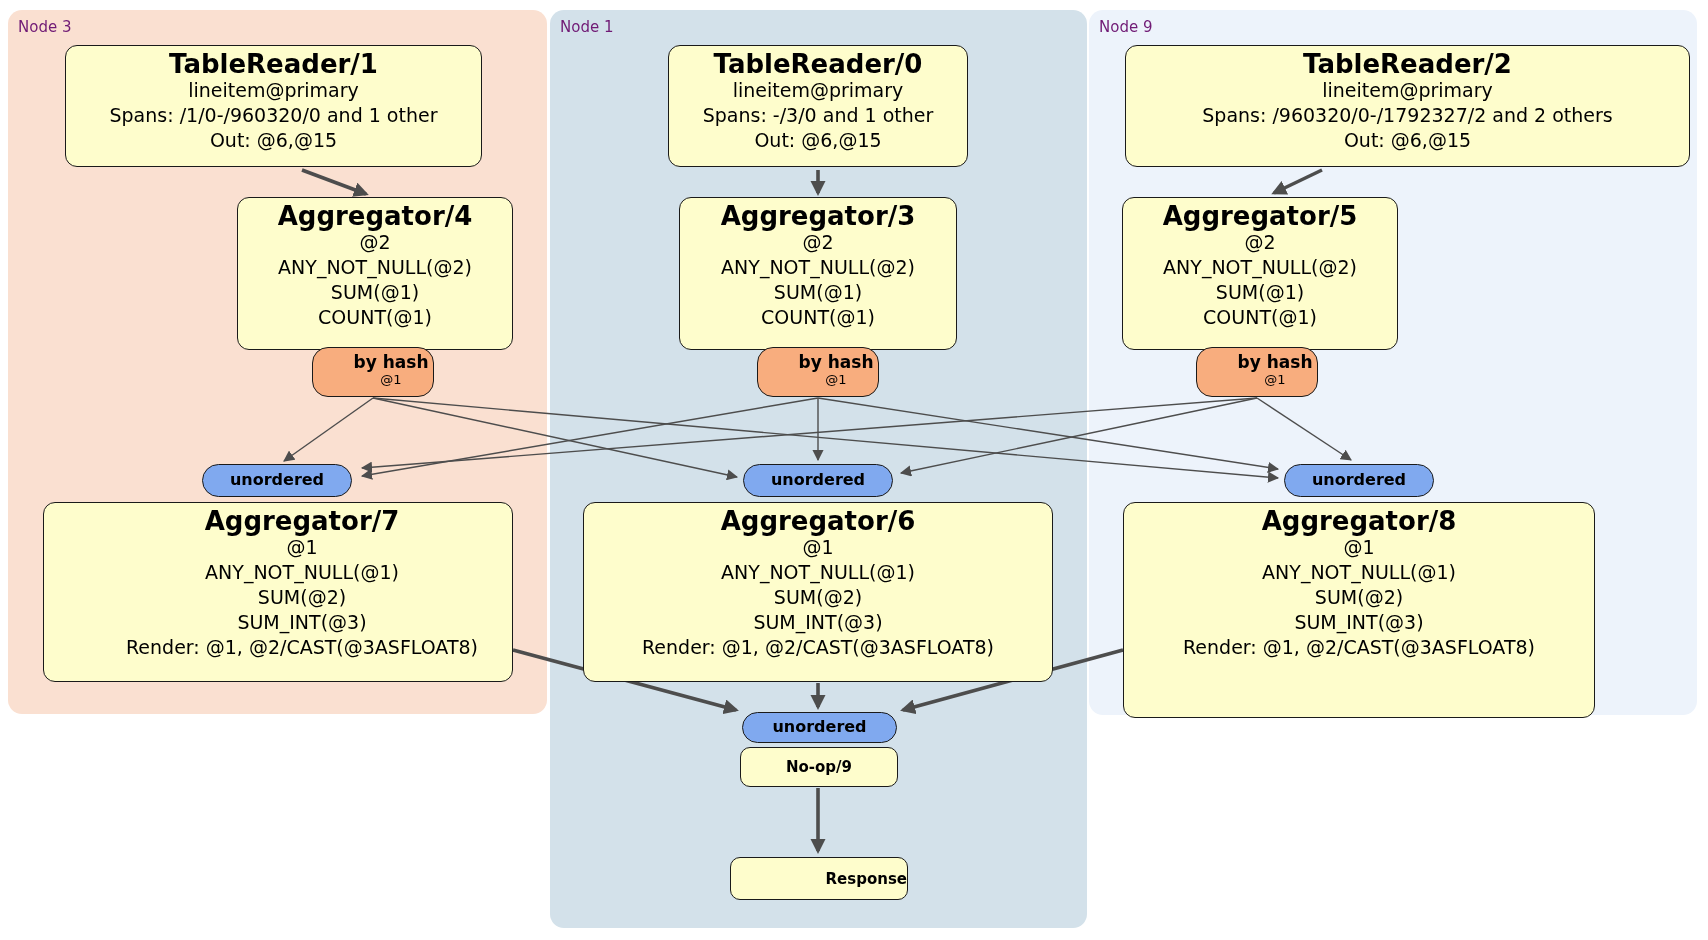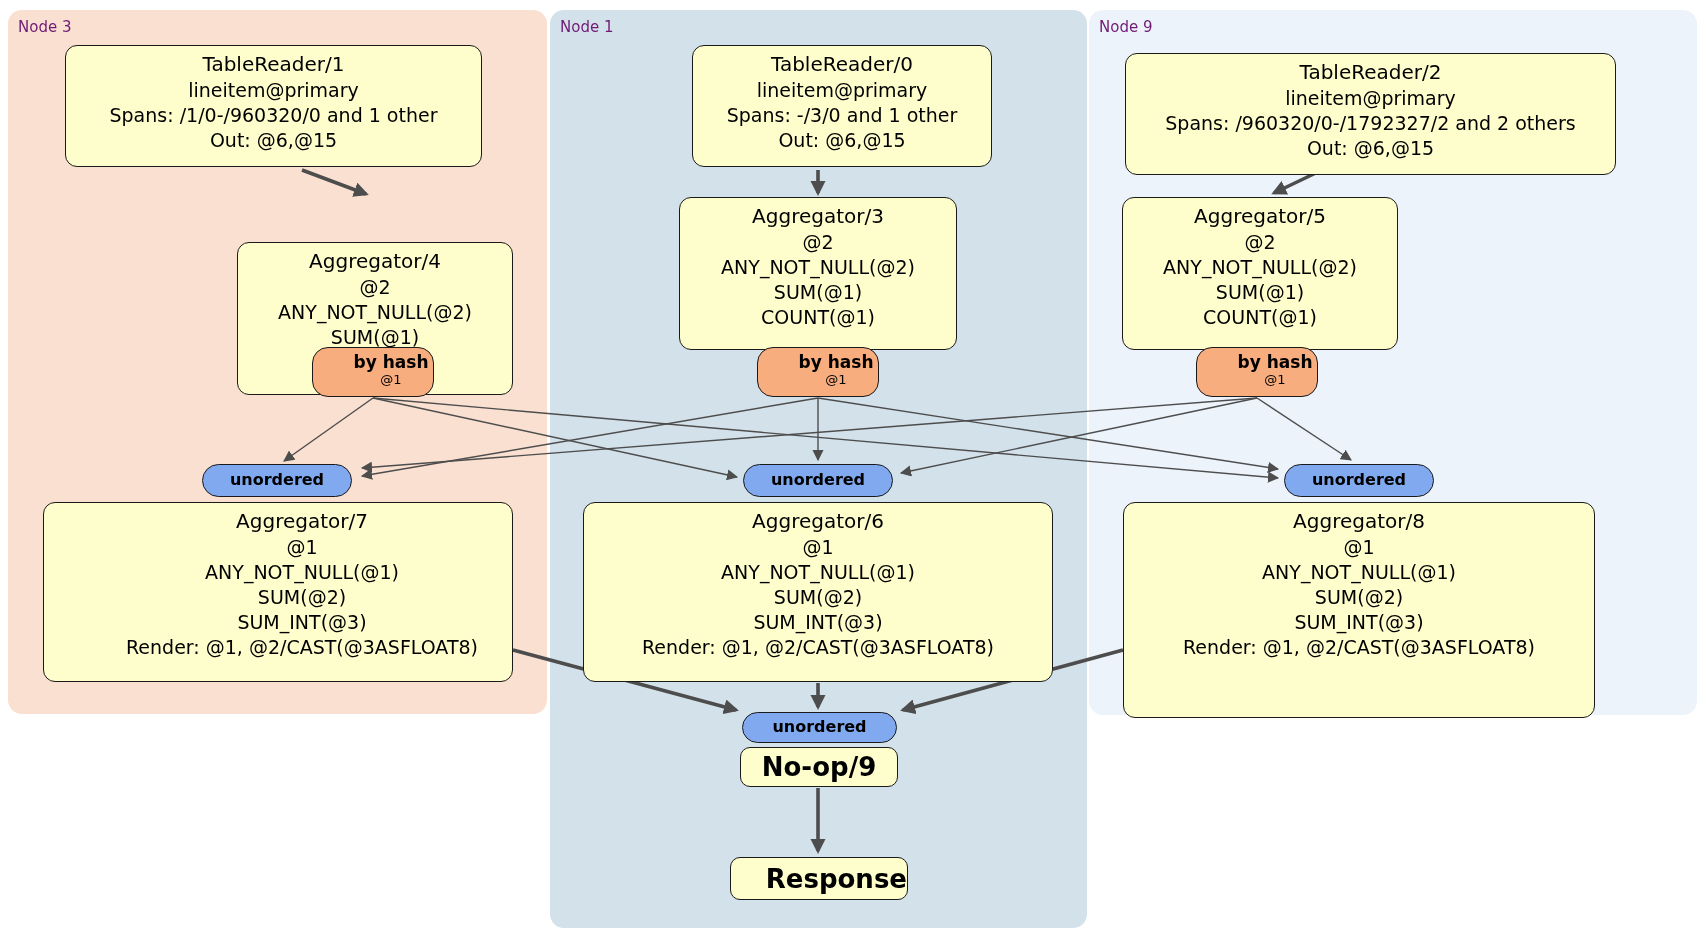--- a/index.html
+++ b/index.html
@@ -6,26 +6,26 @@
   body{font-family:"DejaVu Sans","Liberation Sans",sans-serif;color:#000;}
   #canvas{position:relative;width:1708px;height:940px;overflow:hidden;background:#fff;}
 
   .cluster{position:absolute;border-radius:14px;z-index:0;}
   .cluster-label{position:absolute;top:8px;left:10px;font-size:15px;color:#701a75;}
 
   #edges{position:absolute;left:0;top:0;z-index:1;}
 
   .node-box{position:absolute;background:#FEFDCC;border:1.6px solid #1a1a1a;border-radius:12px;
             box-sizing:border-box;text-align:center;z-index:2;padding-top:5px;}
-  .node-title{font-weight:normal;font-size:20px;line-height:27px;white-space:nowrap;}
+  .node-title{font-weight:bold;font-size:26px;line-height:27px;white-space:nowrap;}
   .node-line{font-size:19px;line-height:25px;white-space:nowrap;}
 
   .mini-box{position:absolute;background:#FEFDCC;border:1.6px solid #1a1a1a;border-radius:10px;
             box-sizing:border-box;text-align:center;z-index:3;display:flex;align-items:center;justify-content:center;}
-  .mini-title{font-weight:bold;font-size:26px;white-space:nowrap;}
+  .mini-title{font-weight:bold;font-size:15px;white-space:nowrap;}
 
   .pill-hash{position:absolute;background:#F8AD7E;border:1.6px solid #1a1a1a;border-radius:16px;
              box-sizing:border-box;text-align:center;z-index:3;padding-left:36px;}
   .ph-main{font-weight:bold;font-size:17px;line-height:20px;padding-top:4px;}
   .ph-sub{font-size:13px;line-height:16px;}
 
   .pill-unordered{position:absolute;background:#80A9EF;border:1.6px solid #1a1a1a;border-radius:17px;
                   box-sizing:border-box;text-align:center;z-index:3;font-weight:bold;font-size:16px;}
   .pill-unordered .pu-label{line-height:30px;}
 </style>
@@ -74,34 +74,34 @@
       <path d="M1257,398 L1351,460"></path>
     </g>
   </svg>
 
   <div class="node-box" style="left:65px;top:45px;width:417px;height:122px;">
     <div class="node-title">TableReader/1</div>
     <div class="node-line">lineitem@primary</div>
     <div class="node-line">Spans: /1/0-/960320/0 and 1 other</div>
     <div class="node-line">Out: @6,@15</div>
   </div>
-  <div class="node-box" style="left:692px;top:45px;width:300px;height:122px;">
+  <div class="node-box" style="left:668px;top:45px;width:300px;height:122px;">
     <div class="node-title">TableReader/0</div>
     <div class="node-line">lineitem@primary</div>
     <div class="node-line">Spans: -/3/0 and 1 other</div>
     <div class="node-line">Out: @6,@15</div>
   </div>
-  <div class="node-box" style="left:1125px;top:53px;width:491px;height:122px;">
+  <div class="node-box" style="left:1125px;top:45px;width:565px;height:122px;">
     <div class="node-title">TableReader/2</div>
     <div class="node-line">lineitem@primary</div>
     <div class="node-line">Spans: /960320/0-/1792327/2 and 2 others</div>
     <div class="node-line">Out: @6,@15</div>
   </div>
 
-  <div class="node-box" style="left:237px;top:197px;width:276px;height:153px;margin-top:45px;">
+  <div class="node-box" style="left:237px;top:197px;width:276px;height:153px;">
     <div class="node-title">Aggregator/4</div>
     <div class="node-line">@2</div>
     <div class="node-line">ANY_NOT_NULL(@2)</div>
     <div class="node-line">SUM(@1)</div>
     <div class="node-line">COUNT(@1)</div>
   </div>
   <div class="node-box" style="left:679px;top:197px;width:278px;height:153px;">
     <div class="node-title">Aggregator/3</div>
     <div class="node-line">@2</div>
     <div class="node-line">ANY_NOT_NULL(@2)</div>

